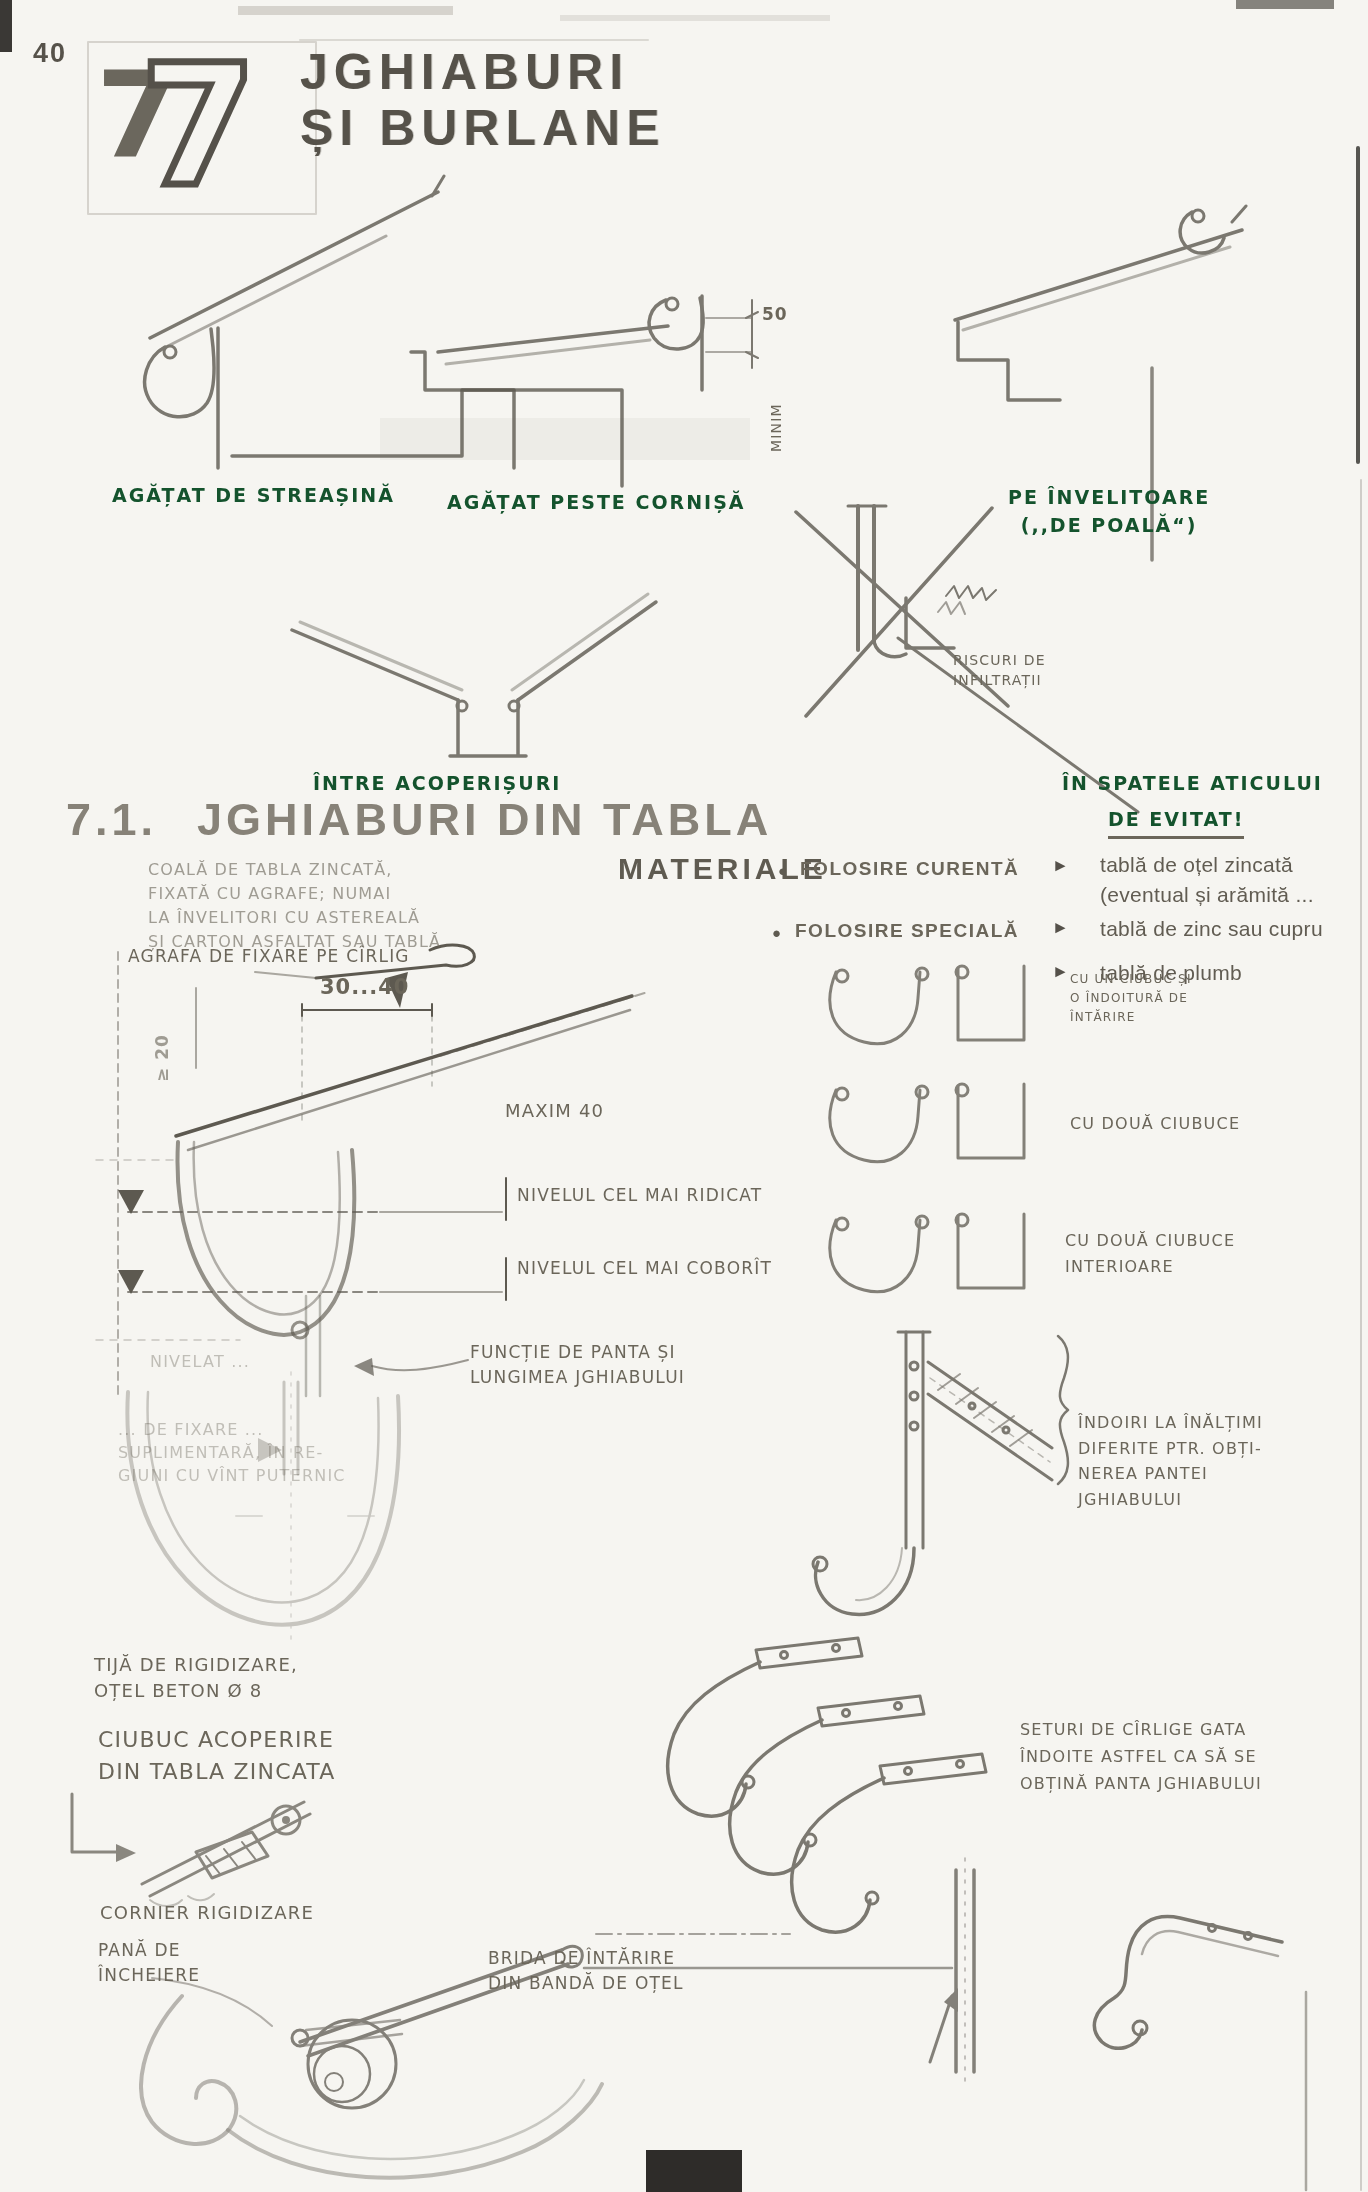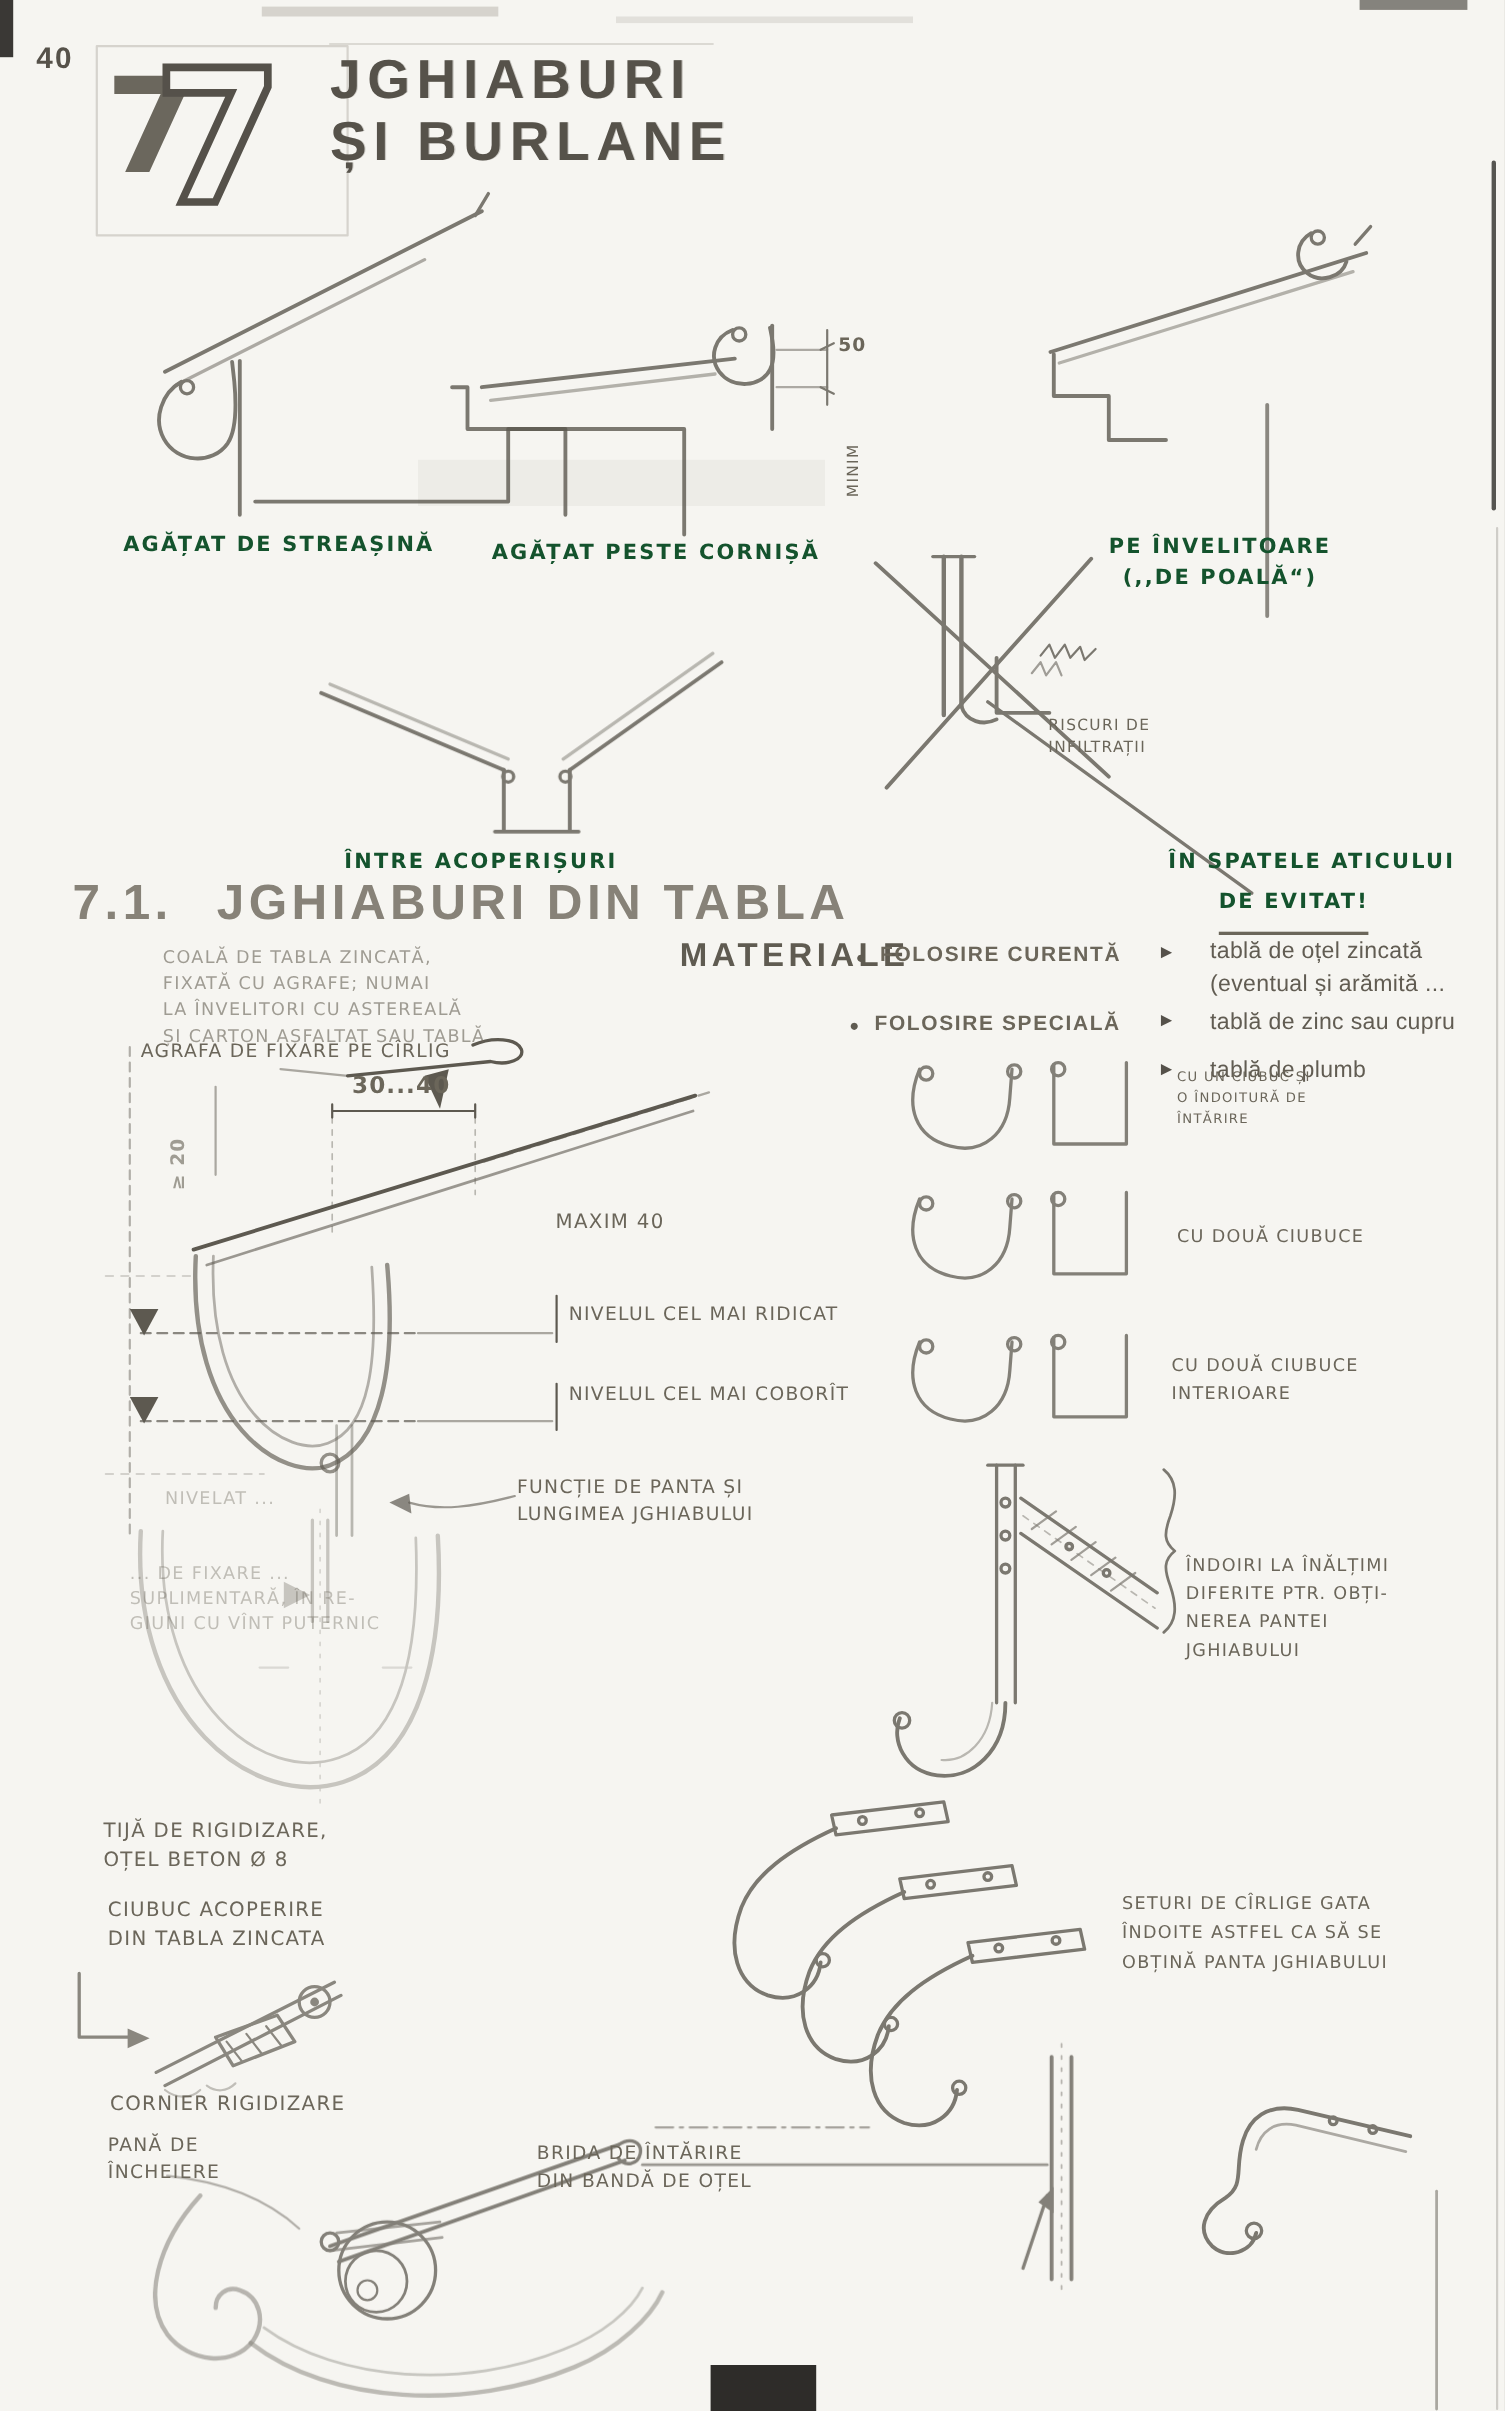--- a/index.html
+++ b/index.html
@@ -23,21 +23,21 @@
   .ch-front{position:absolute;left:44px;top:-14px;font-size:168px;font-weight:bold;color:#f6f5f1;
             -webkit-text-stroke:7px #55514a;font-family:"DejaVu Sans",sans-serif;}
   .section-h{position:absolute;left:66px;top:794px;font-size:45px;font-weight:bold;letter-spacing:4px;
              color:#6f6a5e;opacity:.82;white-space:nowrap;}
   .section-h .sec-t{margin-left:40px;}
   .mat-h{position:absolute;left:618px;top:852px;font-size:30px;font-weight:bold;letter-spacing:4px;color:#5f5b51;}
   .mat-lab{position:absolute;font-size:19px;font-weight:bold;letter-spacing:1.5px;color:#6b665a;text-align:right;}
   .bullet{position:absolute;font-size:15px;color:#5f5b51;}
   .arrow-g{position:absolute;font-size:17px;color:#55514a;}
   .val{position:absolute;font-size:21px;letter-spacing:.3px;color:#615c52;white-space:pre-line;line-height:1.45;}
-  .underl{border-bottom:3px solid #6b665a;padding-bottom:13px;}
+  .underl{border-bottom:3px solid #6b665a;padding-bottom:2px;}
 </style>
 </head>
 <body>
 
 <div id="page">
 
   <svg id="art" width="1368" height="2192" viewBox="0 0 1368 2192" stroke="#5d5950" fill="none" stroke-width="3" stroke-linecap="round" stroke-linejoin="round">
 
     <defs>
       <g id="profile-pair">
@@ -286,21 +286,21 @@
   <div class="lbl" style="left:1070px;top:1112px;font-size:16px">CU DOUĂ CIUBUCE</div>
   <div class="lbl" style="left:1065px;top:1228px;font-size:16px;line-height:1.6">CU DOUĂ CIUBUCE
 INTERIOARE</div>
 
   <div class="lbl faded" style="left:150px;top:1350px;font-size:16px">NIVELAT ...</div>
   <div class="lbl faded" style="left:118px;top:1418px;font-size:16px">... DE FIXARE ...
 SUPLIMENTARĂ, ÎN RE-
 GIUNI CU VÎNT PUTERNIC</div>
   <div class="lbl" style="left:94px;top:1652px;font-size:18px">TIJĂ DE RIGIDIZARE,
 OȚEL BETON Ø 8</div>
-  <div class="lbl" style="left:98px;top:1724px;font-size:18px">CIUBUC ACOPERIRE
+  <div class="lbl" style="left:98px;top:1724px;font-size:22px">CIUBUC ACOPERIRE
 DIN TABLA ZINCATA</div>
   <div class="lbl" style="left:1078px;top:1410px;font-size:16px;line-height:1.6">ÎNDOIRI LA ÎNĂLȚIMI
 DIFERITE PTR. OBȚI-
 NEREA PANTEI
 JGHIABULUI</div>
   <div class="lbl" style="left:1020px;top:1716px;font-size:16px;line-height:1.7">SETURI DE CÎRLIGE GATA
 ÎNDOITE ASTFEL CA SĂ SE
 OBȚINĂ PANTA JGHIABULUI</div>
   <div class="lbl" style="left:100px;top:1900px;font-size:18px">CORNIER RIGIDIZARE</div>
   <div class="lbl" style="left:98px;top:1938px">PANĂ DE

